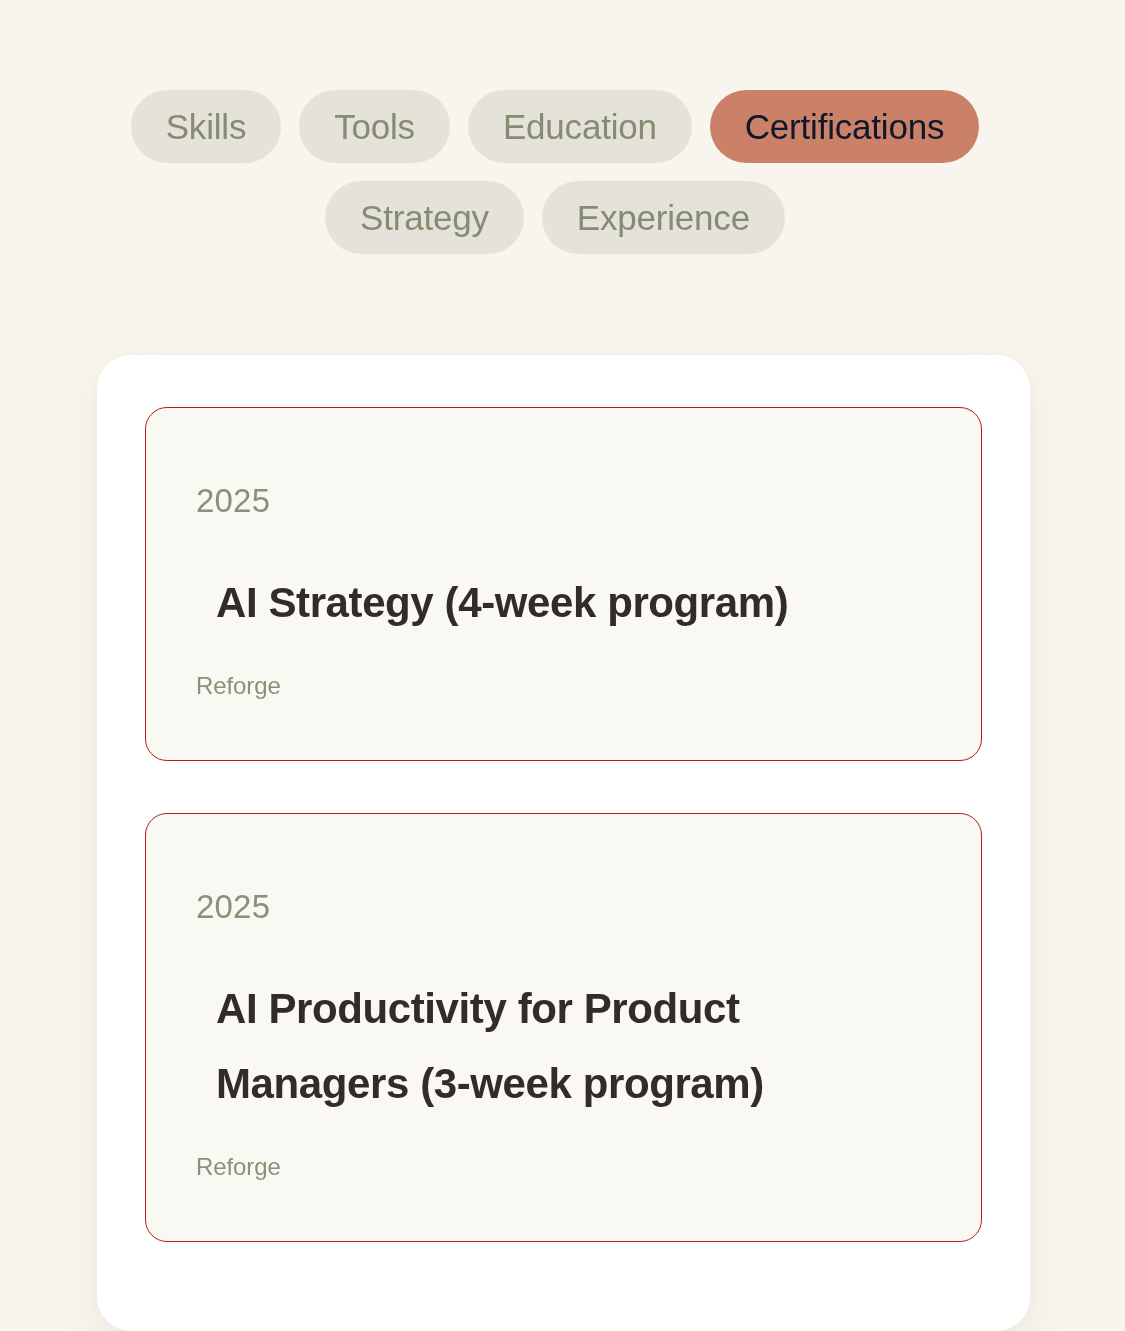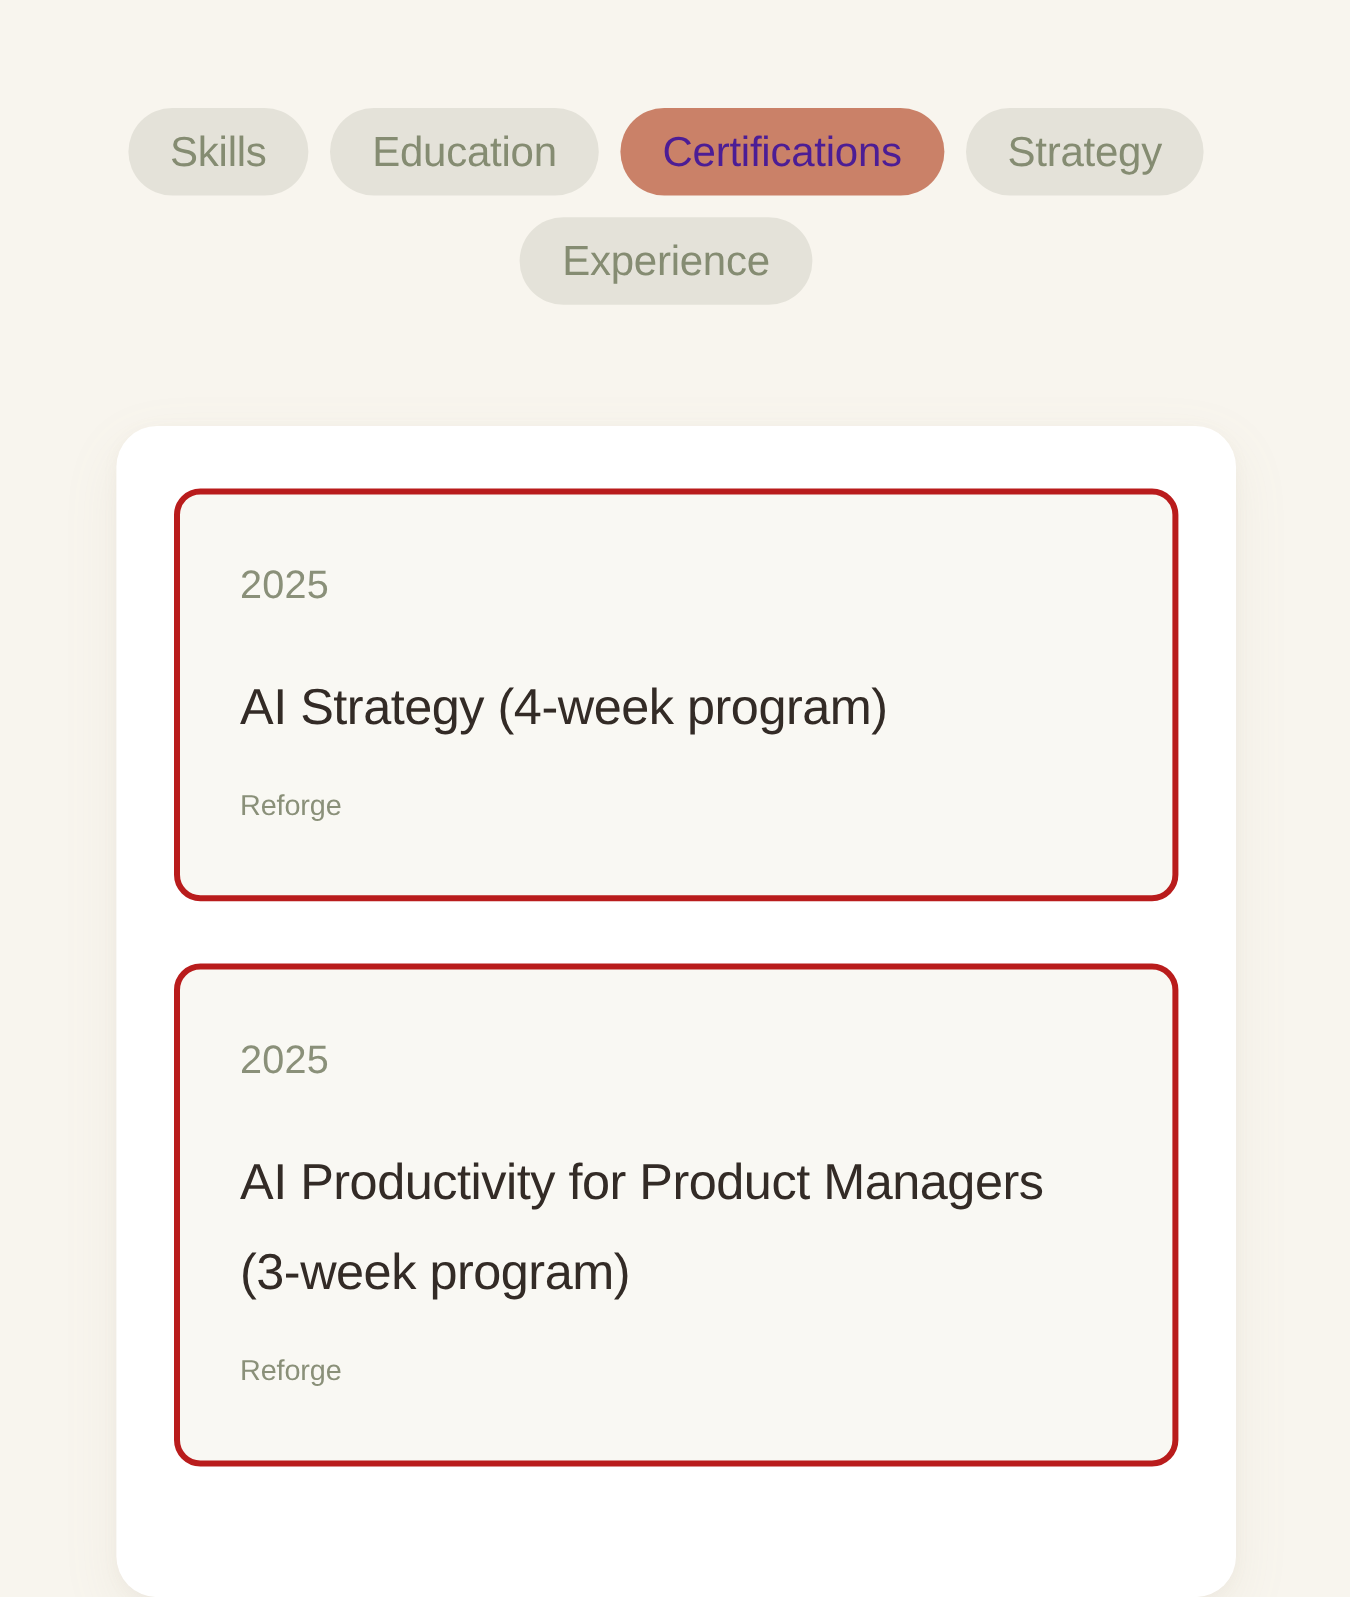--- a/index.html
+++ b/index.html
@@ -51,21 +51,21 @@
     letter-spacing: -0.2px;
     white-space: nowrap;
     cursor: pointer;
     display: inline-flex;
     align-items: center;
     justify-content: center;
   }
 
   .pill.is-active {
     background: #ca8168;
-    color: #4c1d95;
+    color: #0f172a;
   }
 
   
   .panel {
     position: absolute;
     left: 97px;
     top: 355px;
     width: 933px;
     height: 560px;  
     min-height: 976px;
@@ -75,58 +75,60 @@
                 0 3px 12px rgba(170, 158, 130, 0.06);
     padding: 52px 48px;
     display: flex;
     flex-direction: column;
     gap: 52px;
   }
 
   
   .cert-card {
     background: #f9f8f3;
-    border: 5px solid #b91c1c;
+    border: 1px solid #b91c1c;
     border-radius: 22px;
-    padding: 58px 50px 62px 50px;
+    padding: 76px 50px 62px 50px;
   }
 
   .cert-year {
     color: #8a9079;
     font-size: 33px;
     font-weight: 400;
     letter-spacing: 0.2px;
     line-height: 1;
   }
 
   .cert-title {
     margin-top: 48px;
     color: #332b26;
     font-size: 42px;
-    font-weight: 400;
+    font-weight: 700;
     line-height: 75px;
     letter-spacing: -0.4px;
+    margin-left: 20px;
   }
 
   .cert-issuer {
     margin-top: 34px;
     color: #8a9079;
     font-size: 24px;
     font-weight: 400;
     line-height: 1;
     letter-spacing: -0.1px;
   }
 </style>
 </head>
 <body>
 
 <div class="page">
 
   <div class="filter-bar">
     <button class="pill">Skills</button>
+    <button class="pill">Tools</button>
     <button class="pill">Education</button>
     <button class="pill is-active">Certifications</button>
     <button class="pill">Strategy</button>
     <button class="pill">Experience</button>
   </div>
 
   <div class="panel">
 
     <div class="cert-card">
       <div class="cert-year">2025</div>

